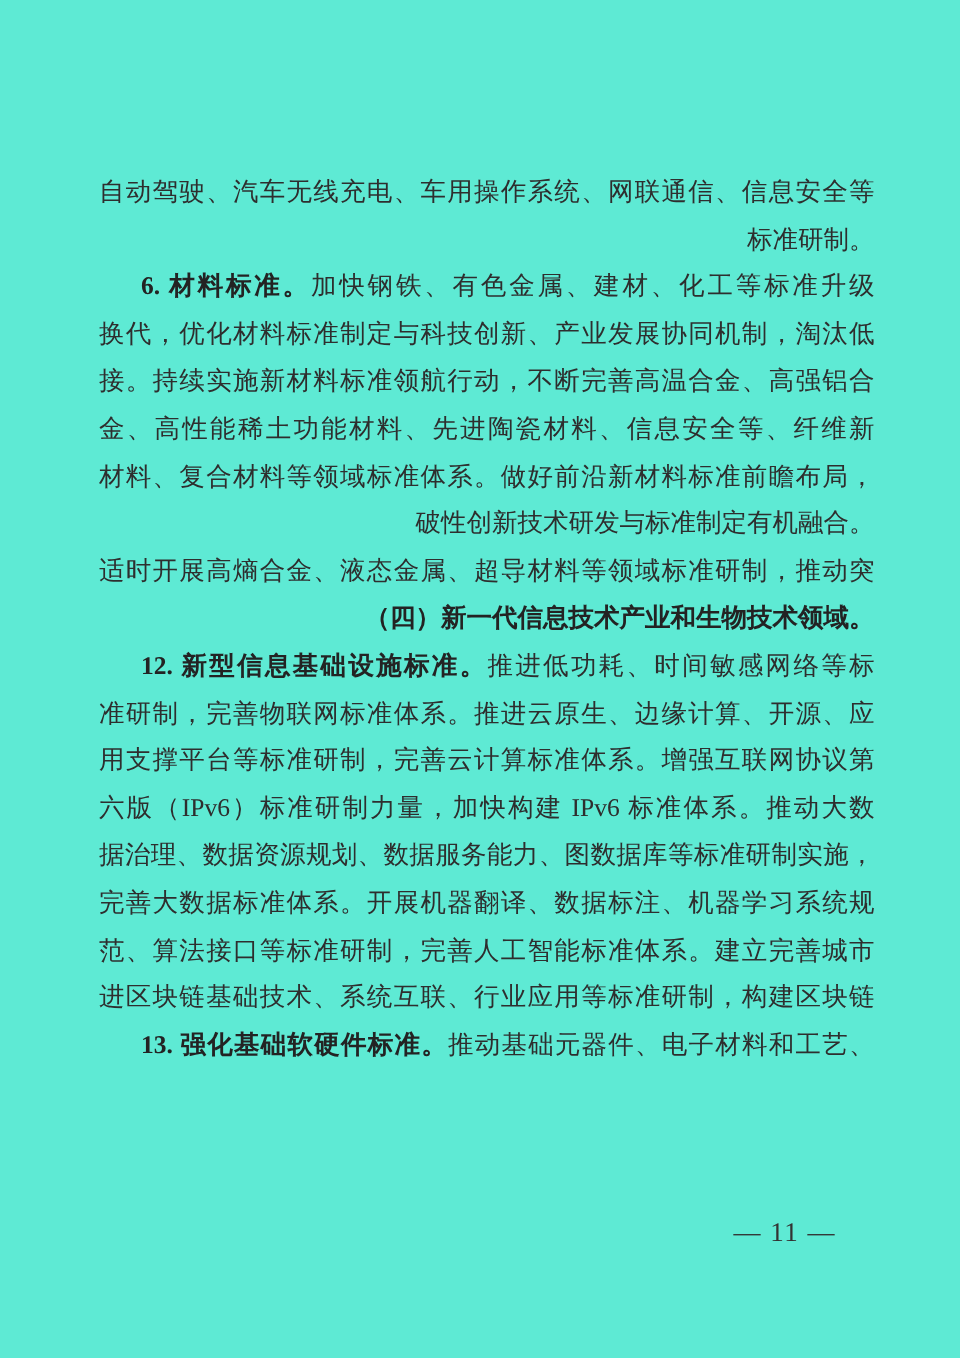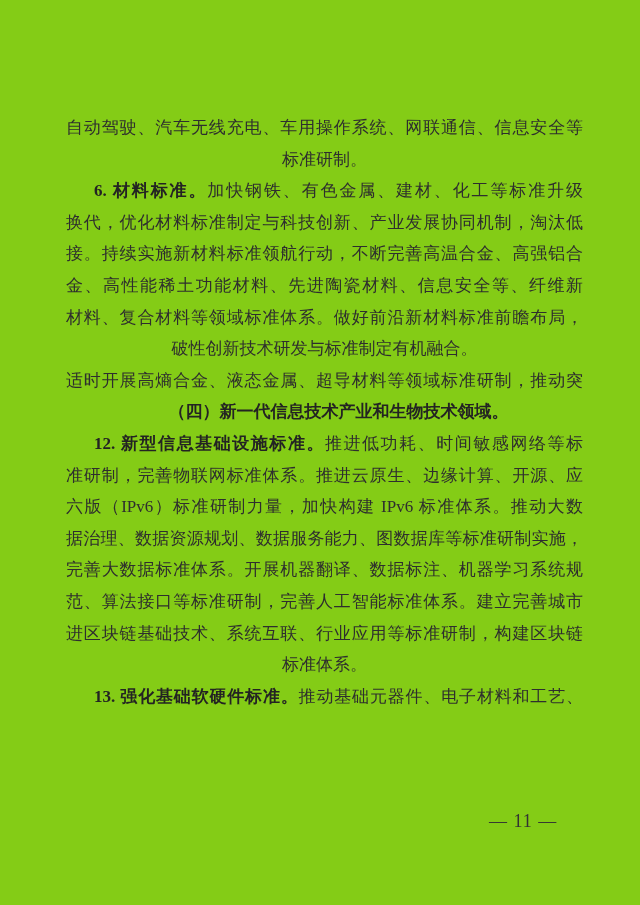--- a/index.html
+++ b/index.html
@@ -4,37 +4,37 @@
 <style>
   html, body {
     margin: 0;
     padding: 0;
     background: #ffffff;
   }
   .page {
     position: relative;
     width: 640px;
     height: 905px;
-    background: #84cc16;
+    background: #5eead4;
     overflow: hidden;
     font-family: "Liberation Serif", "DejaVu Serif", serif;
     color: #2e2e2e;
   }
   .text-block {
     position: absolute;
     left: 66px;
     top: 112px;
     width: 517px;
     font-size: 17px;
     line-height: 31.6px;
   }
   .line {
     height: 31.6px;
     overflow: hidden;
-    text-align: center;
+    text-align: right;
   }
   
   .just {
     text-align: justify;
     text-align-last: justify;
   }
   .just::after {
     content: "";
     display: inline-block;
     width: 100%;
@@ -82,33 +82,33 @@
     <div class="line"><span class="lead"></span><span>破性创新技术研发与标准制定有机融合。</span></div>
 
     <div class="line just"><span class="lead"></span><span>适时开展高熵合金、液态金属、超导材料等领域标准研制，推动突</span></div>
 
     <div class="line indent"><span class="lead">（四）新一代信息技术产业和生物技术领域。</span><span></span></div>
 
     <div class="line just indent"><span class="lead">12. 新型信息基础设施标准。</span><span>推进低功耗、时间敏感网络等标</span></div>
 
     <div class="line just"><span class="lead"></span><span>准研制，完善物联网标准体系。推进云原生、边缘计算、开源、应</span></div>
 
+    <div class="line just"><span class="lead"></span><span>用支撑平台等标准研制，完善云计算标准体系。增强互联网协议第</span></div>
 
     <div class="line just"><span class="lead"></span><span>六版（IPv6）标准研制力量，加快构建 IPv6 标准体系。推动大数</span></div>
 
     <div class="line just"><span class="lead"></span><span>据治理、数据资源规划、数据服务能力、图数据库等标准研制实施，</span></div>
 
     <div class="line just"><span class="lead"></span><span>完善大数据标准体系。开展机器翻译、数据标注、机器学习系统规</span></div>
 
     <div class="line just"><span class="lead"></span><span>范、算法接口等标准研制，完善人工智能标准体系。建立完善城市</span></div>
 
 
     <div class="line just"><span class="lead"></span><span>进区块链基础技术、系统互联、行业应用等标准研制，构建区块链</span></div>
 
-    <div class="line"><span class="lead"></span><span>标准体系。</span></div>
 
     <div class="line just indent"><span class="lead">13. 强化基础软硬件标准。</span><span>推动基础元器件、电子材料和工艺、</span></div>
 
   </div>
 
   <div class="page-number">— 11 —</div>
 
 </div>
 
 </body></html>

